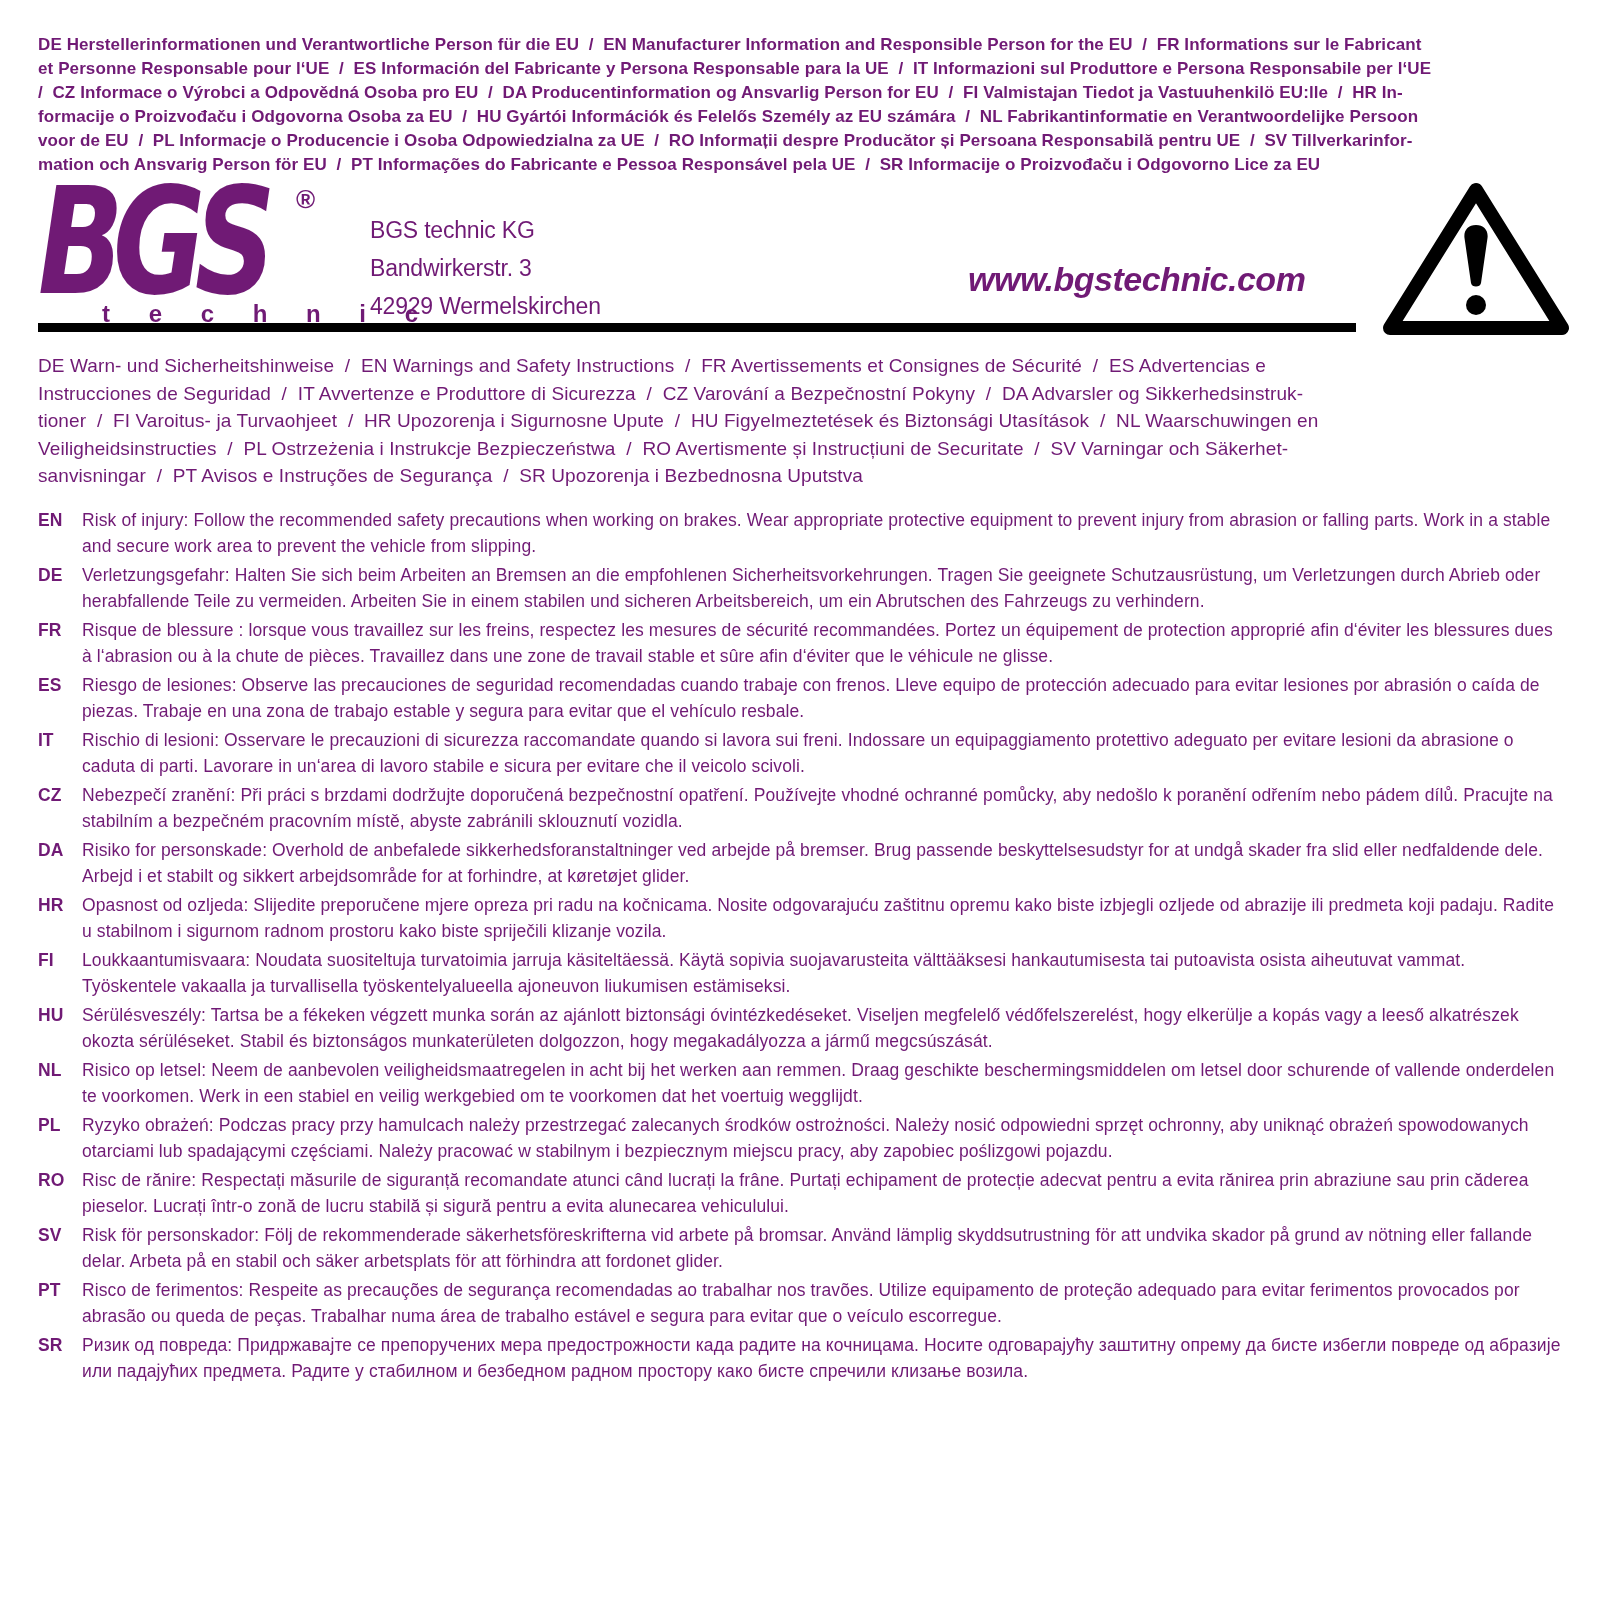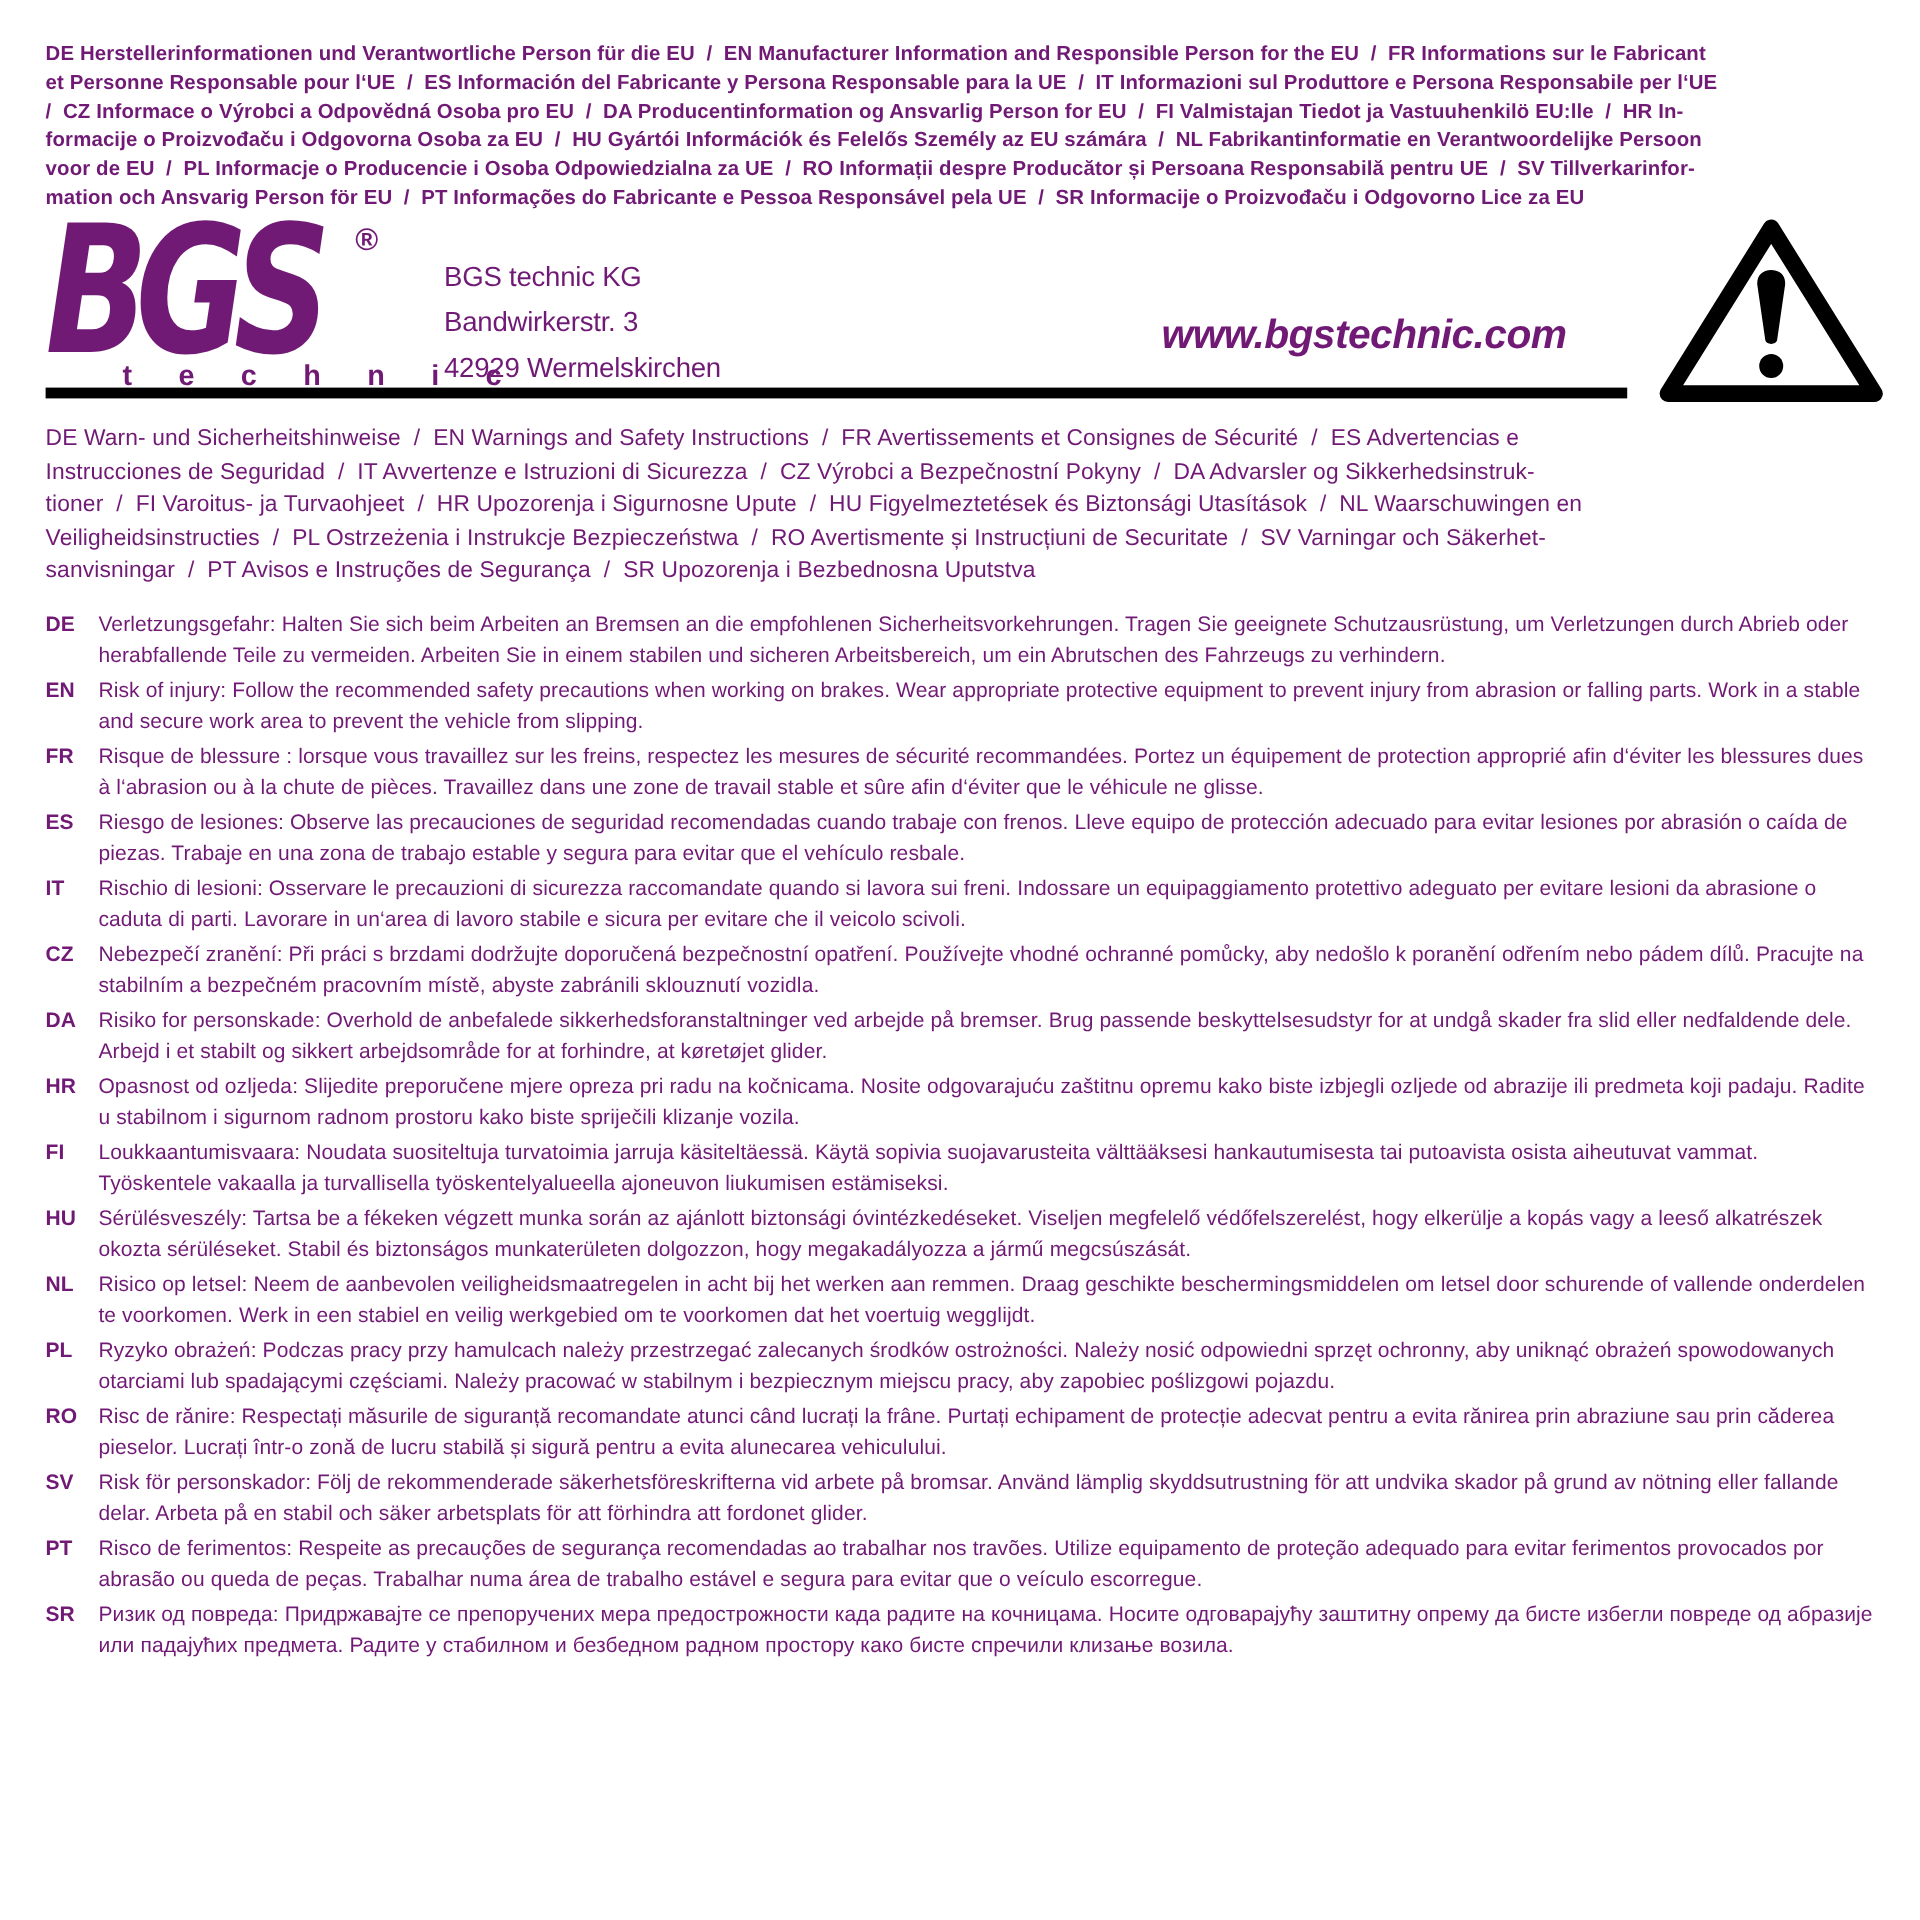--- a/index.html
+++ b/index.html
@@ -104,34 +104,34 @@
           <path d="M96 47 c-8 0 -12.5 5.5 -11.5 13 l6.5 45 c0.6 4.8 9.4 4.8 10 0 l6.5 -45 c1 -7.5 -3.5 -13 -11.5 -13 z" fill="#000"></path>
           <circle cx="96" cy="127" r="10" fill="#000"></circle>
         </svg>
       </div>
     </div>
 
     <div class="divider"></div>
 
     <div class="warn-heading">
       <div class="hline">DE Warn- und Sicherheitshinweise  /  EN Warnings and Safety Instructions  /  FR Avertissements et Consignes de Sécurité  /  ES Advertencias e</div>
-      <div class="hline">Instrucciones de Seguridad  /  IT Avvertenze e Istruzioni di Sicurezza  /  CZ Výrobci a Bezpečnostní Pokyny  /  DA Advarsler og Sikkerhedsinstruk-</div>
+      <div class="hline">Instrucciones de Seguridad  /  IT Avvertenze e Produttore di Sicurezza  /  CZ Varování a Bezpečnostní Pokyny  /  DA Advarsler og Sikkerhedsinstruk-</div>
       <div class="hline">tioner  /  FI Varoitus- ja Turvaohjeet  /  HR Upozorenja i Sigurnosne Upute  /  HU Figyelmeztetések és Biztonsági Utasítások  /  NL Waarschuwingen en</div>
       <div class="hline">Veiligheidsinstructies  /  PL Ostrzeżenia i Instrukcje Bezpieczeństwa  /  RO Avertismente și Instrucțiuni de Securitate  /  SV Varningar och Säkerhet-</div>
       <div class="hline">sanvisningar  /  PT Avisos e Instruções de Segurança  /  SR Upozorenja i Bezbednosna Uputstva</div>
     </div>
 
     <div class="warnings">
       <div class="warn-row">
+        <div class="warn-code">EN</div>
+        <div class="warn-text">Risk of injury: Follow the recommended safety precautions when working on brakes. Wear appropriate protective equipment to prevent injury from abrasion or falling parts. Work in a stable and secure work area to prevent the vehicle from slipping.</div>
+      </div>
+      <div class="warn-row">
         <div class="warn-code">DE</div>
         <div class="warn-text">Verletzungsgefahr: Halten Sie sich beim Arbeiten an Bremsen an die empfohlenen Sicherheitsvorkehrungen. Tragen Sie geeignete Schutzausrüstung, um Verletzungen durch Abrieb oder herabfallende Teile zu vermeiden. Arbeiten Sie in einem stabilen und sicheren Arbeitsbereich, um ein Abrutschen des Fahrzeugs zu verhindern.</div>
-      </div>
-      <div class="warn-row">
-        <div class="warn-code">EN</div>
-        <div class="warn-text">Risk of injury: Follow the recommended safety precautions when working on brakes. Wear appropriate protective equipment to prevent injury from abrasion or falling parts. Work in a stable and secure work area to prevent the vehicle from slipping.</div>
       </div>
       <div class="warn-row">
         <div class="warn-code">FR</div>
         <div class="warn-text">Risque de blessure : lorsque vous travaillez sur les freins, respectez les mesures de sécurité recommandées. Portez un équipement de protection approprié afin d‘éviter les blessures dues à l‘abrasion ou à la chute de pièces. Travaillez dans une zone de travail stable et sûre afin d‘éviter que le véhicule ne glisse.</div>
       </div>
       <div class="warn-row">
         <div class="warn-code">ES</div>
         <div class="warn-text">Riesgo de lesiones: Observe las precauciones de seguridad recomendadas cuando trabaje con frenos. Lleve equipo de protección adecuado para evitar lesiones por abrasión o caída de piezas. Trabaje en una zona de trabajo estable y segura para evitar que el vehículo resbale.</div>
       </div>
       <div class="warn-row">

